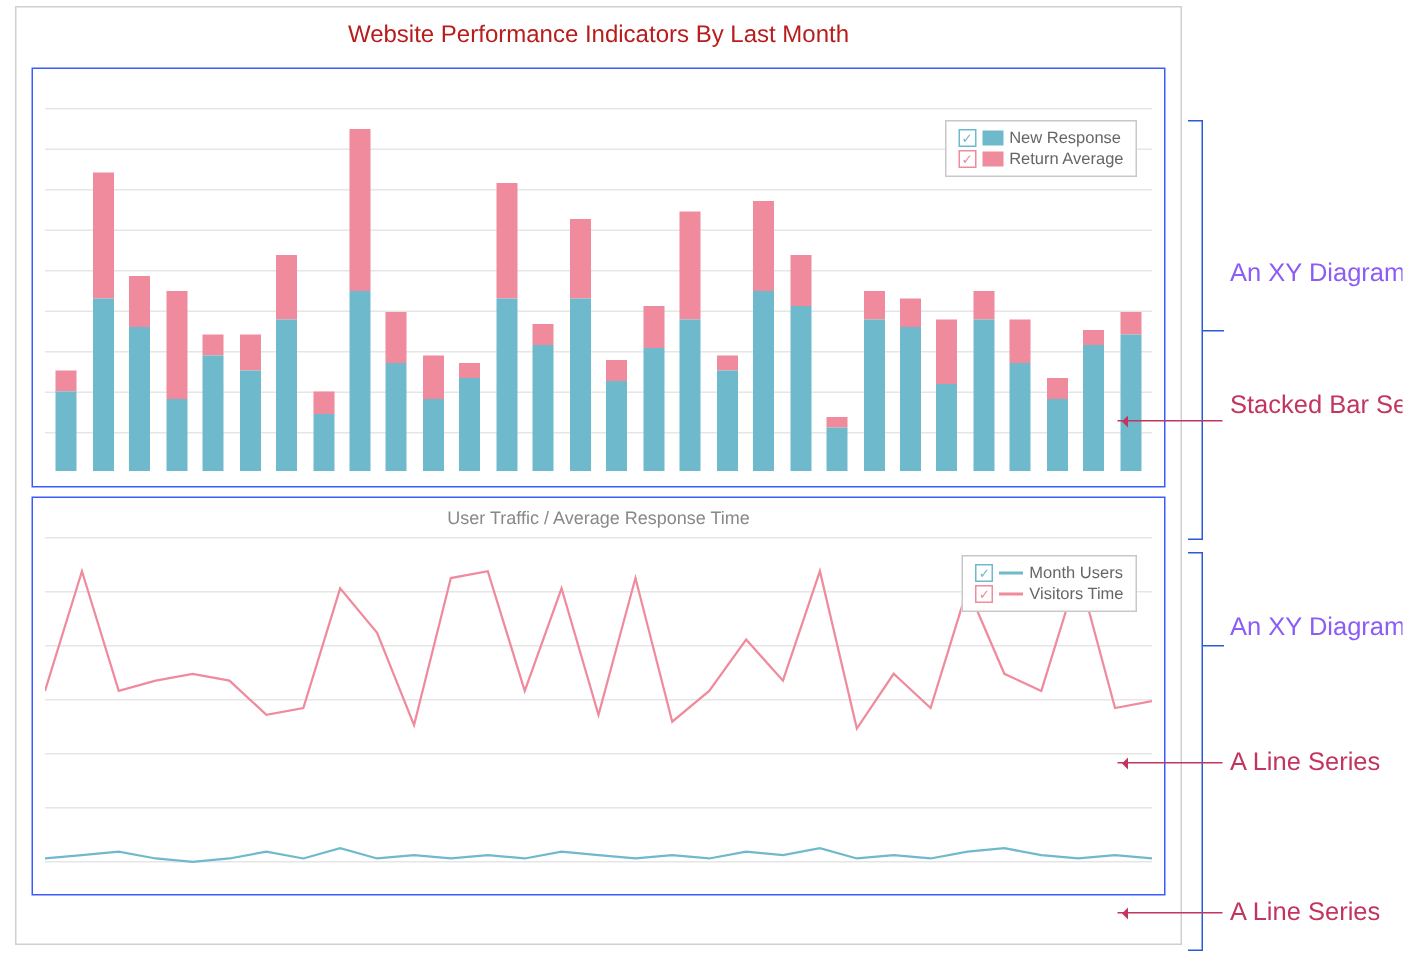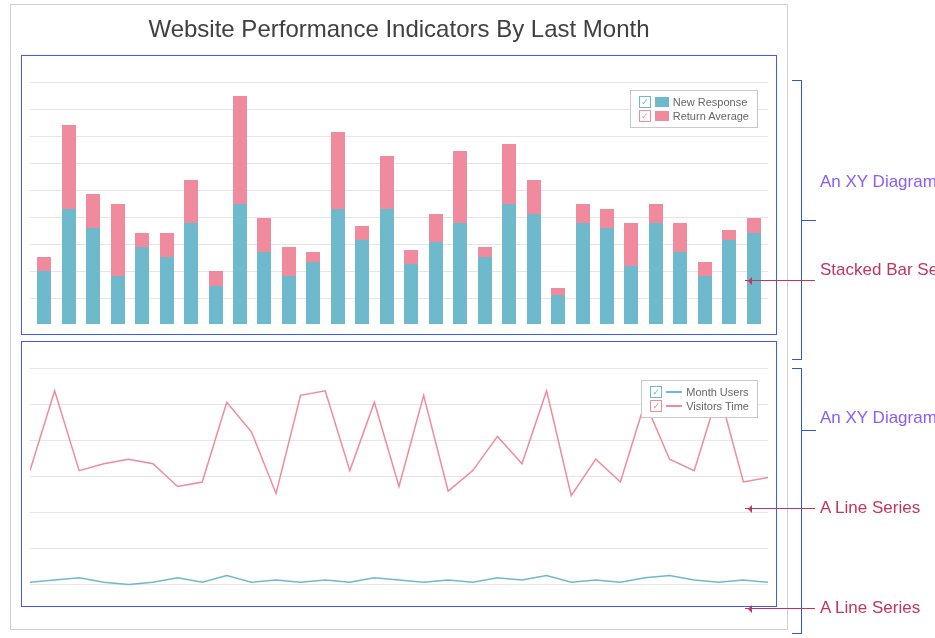--- a/index.html
+++ b/index.html
@@ -14,22 +14,22 @@
   .container {
     position: absolute;
     left: 10px;
     top: 4px;
     width: 778px;
     height: 626px;
     border: 1px solid #d0d0d0;
   }
   .main-title {
     text-align: center;
-    font-size: 24px;
-    color: #404040;
+    font-size: 16px;
+    color: #b91c1c;
     padding: 10px 0 6px;
     font-weight: 400;
   }
   .chart-frame {
     border: 1px solid #3b5bff;
     margin: 6px 10px;
     position: relative;
     background: #fff;
   }
   .chart-frame.top { height: 280px; }
@@ -360,20 +360,21 @@
         <div class="legend-row">
           <span class="legend-check chk-pink">✓</span>
           <span class="legend-swatch seg-ret"></span>
           <span>Return Average</span>
         </div>
       </div>
     </div>
   </div>
 
   <div class="chart-frame bottom">
+    <div class="chart-title">User Traffic / Average Response Time</div>
     <div class="plot-area">
       <div id="grid-bot">
           <div class="grid-line-h" style="top: 0px;"></div>
           <div class="grid-line-h" style="top: 36px;"></div>
           <div class="grid-line-h" style="top: 72px;"></div>
           <div class="grid-line-h" style="top: 108px;"></div>
           <div class="grid-line-h" style="top: 144px;"></div>
           <div class="grid-line-h" style="top: 180px;"></div>
           <div class="grid-line-h" style="top: 216px;"></div>
         </div>

